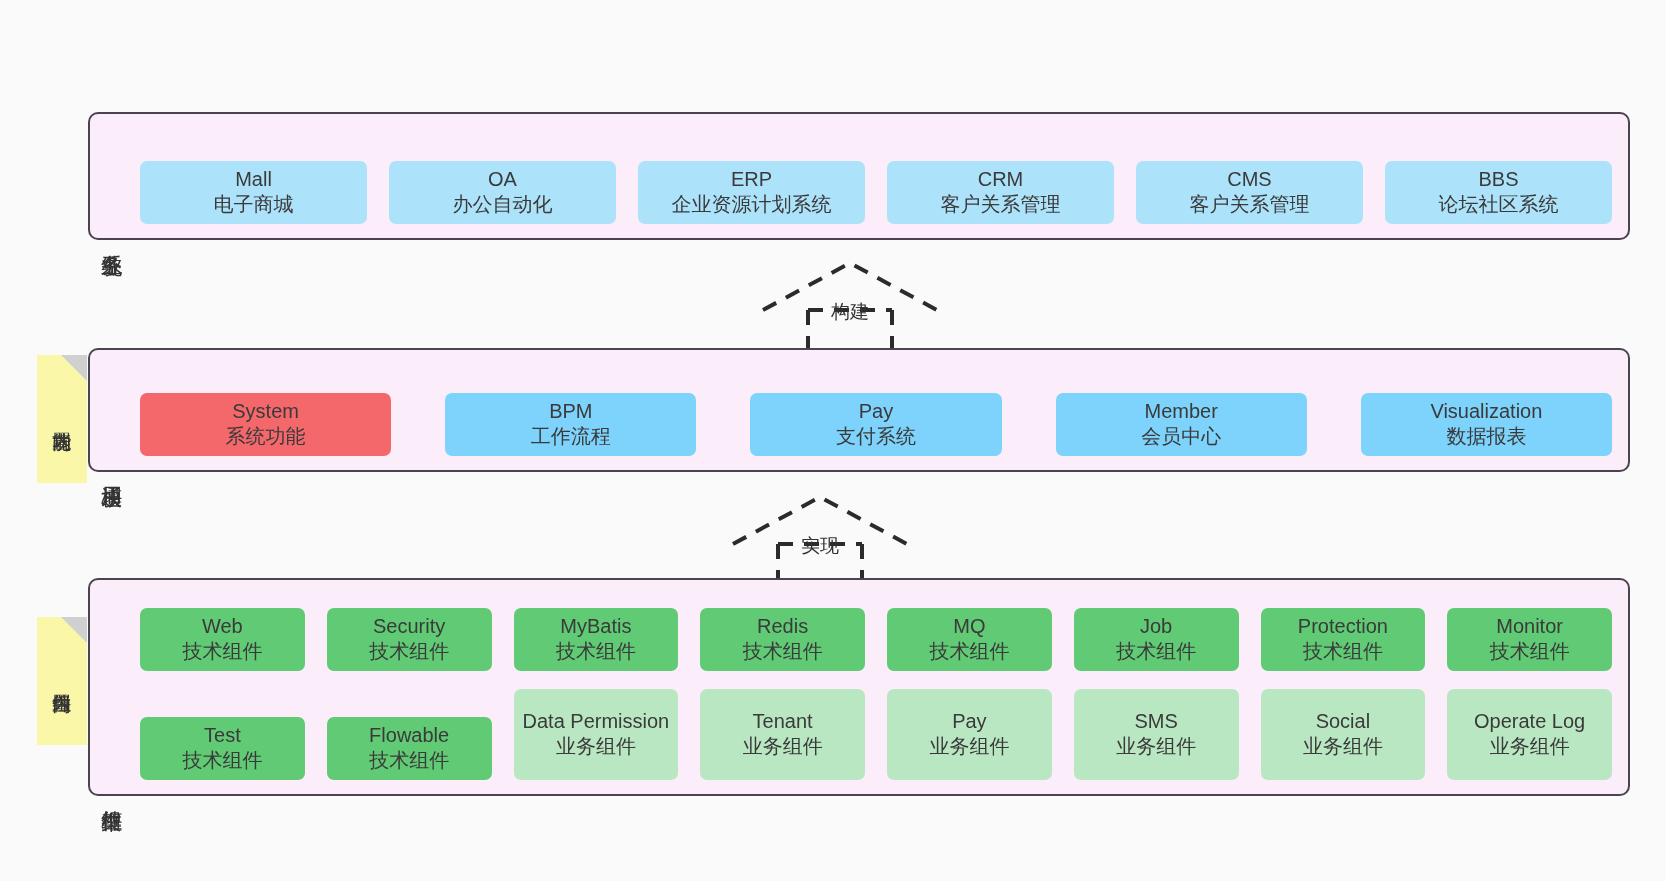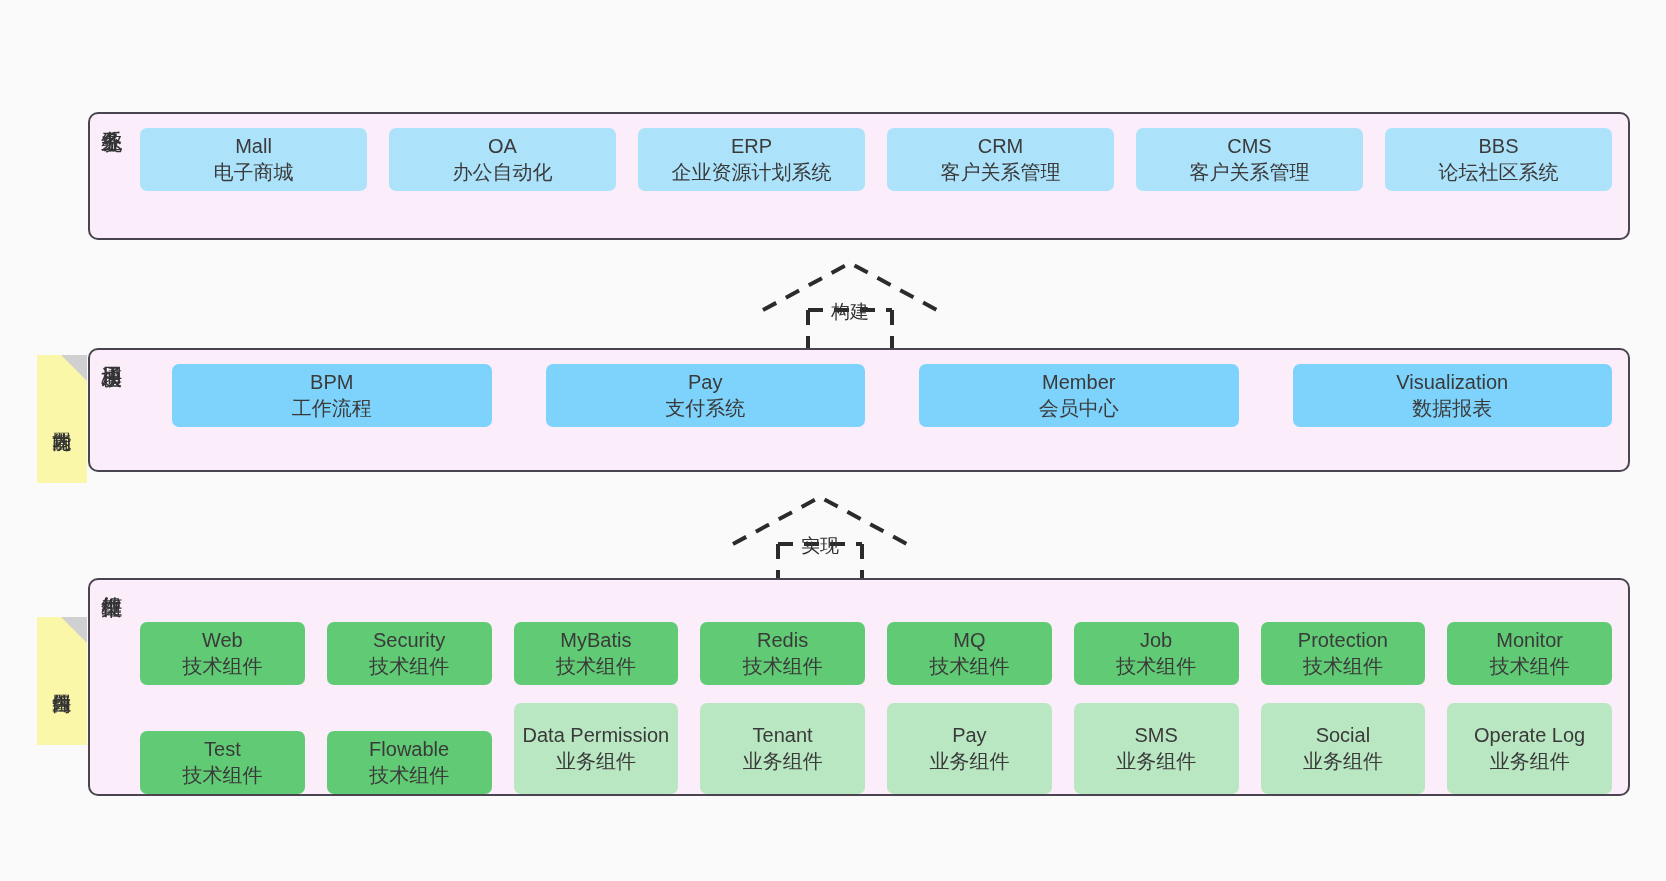--- a/index.html
+++ b/index.html
@@ -17,21 +17,21 @@
   }
 
   
   .band {
     position: absolute;
     box-sizing: border-box;
     background: #fbeefa;
     border: 2px solid #4a4450;
     border-radius: 10px;
     display: flex;
-    align-items: flex-start;
+    align-items: flex-end;
   }
 
   
   .band-title {
     flex: 0 0 auto;
     width: 44px;
     display: flex;
     align-items: center;
     justify-content: center;
     font-size: 21px;
@@ -178,20 +178,24 @@
 
 <div class="note" id="note-common" style="left:37px; top:355px; width:50px; height:128px;">
   <span class="fold"></span>
   <span class="note-text">内置功能</span>
 </div>
 
 <div class="band" id="band-common" style="left:88px; top:348px; width:1542px; height:124px;">
   <div class="band-title">通用模块</div>
   <div class="band-body">
     <div class="row">
+      <div class="cell c-red">
+        <span class="l1">System</span>
+        <span class="l2">系统功能</span>
+      </div>
       <div class="cell c-pink">
         <span class="l1">BPM</span>
         <span class="l2">工作流程</span>
       </div>
       <div class="cell c-pink">
         <span class="l1">Pay</span>
         <span class="l2">支付系统</span>
       </div>
       <div class="cell c-pink">
         <span class="l1">Member</span>

